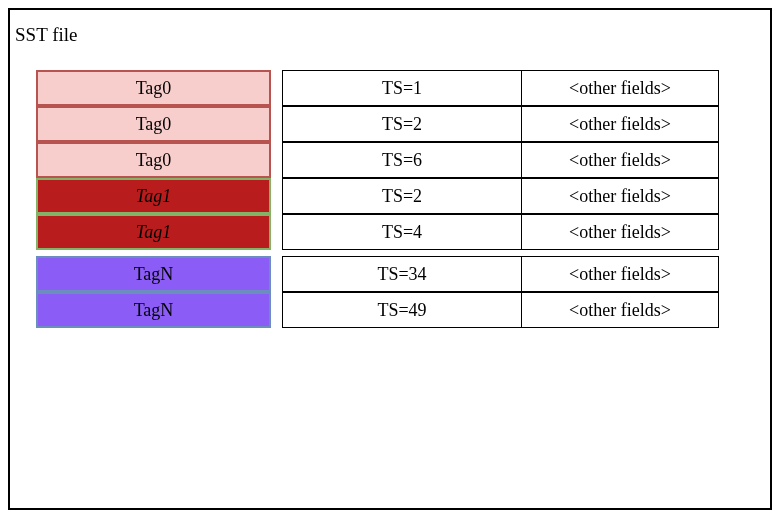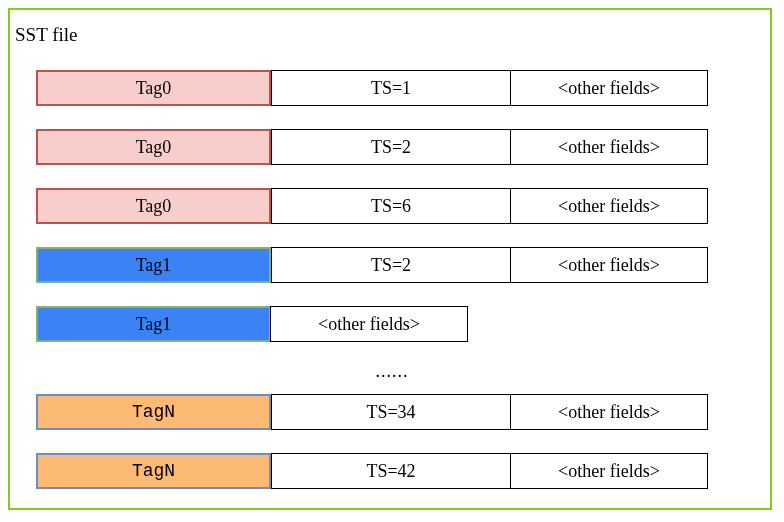--- a/index.html
+++ b/index.html
@@ -9,61 +9,60 @@
     width: 784px;
     height: 522px;
     font-family: "Liberation Serif", "DejaVu Serif", serif;
   }
   .frame {
     position: absolute;
     left: 8px;
     top: 8px;
     width: 764px;
     height: 502px;
-    border: 2px solid #84cc16;
+    border: 2px solid #000000;
     box-sizing: border-box;
     background: #ffffff;
   }
   .title {
     position: absolute;
     left: 5px;
     top: 14px;
     font-size: 19px;
     color: #000000;
   }
   .rows {
     position: absolute;
     left: 26px;
     top: 60px;
     right: 18px;
     display: flex;
     flex-direction: column;
-    gap: 23px;
   }
   .row {
     display: flex;
     flex-direction: row;
     height: 36px;
   }
   .cell {
     box-sizing: border-box;
     display: flex;
     align-items: center;
     justify-content: center;
     font-size: 18px;
     color: #000000;
     background: #ffffff;
   }
   .tag-cell   { width: 235px; border: 2px solid #000; }
-  .ts-cell    { width: 240px; border: 1px solid #000; margin-left: 0; }
+  .ts-cell    { width: 240px; border: 1px solid #000; margin-left: 11px; }
   .other-cell { width: 198px; border: 1px solid #000; margin-left: -1px; }
 
   .tag-red   { background: #f8cecc; border-color: #b85450; }
-  .tag-green { background: #3b82f6; border-color: #82b366; }
-  .tag-blue  { background: #fdba74; border-color: #6c8ebf; font-family: Liberation Mono, monospace; }
+  .tag-green { background: #b91c1c; border-color: #82b366; font-style: italic; }
+  .tag-blue  { background: #8b5cf6; border-color: #6c8ebf; }
 
   .ellipsis-row {
     height: 14px;
     margin: -4px 0 -4px 0;
     width: 240px;
     margin-left: 236px;
     text-align: center;
     font-size: 18px;
     letter-spacing: 1px;
     color: #000000;
@@ -96,31 +95,32 @@
     </div>
 
     <div class="row">
       <div class="cell tag-cell tag-green">Tag1</div>
       <div class="cell ts-cell">TS=2</div>
       <div class="cell other-cell">&lt;other fields&gt;</div>
     </div>
 
     <div class="row">
       <div class="cell tag-cell tag-green">Tag1</div>
+      <div class="cell ts-cell">TS=4</div>
       <div class="cell other-cell">&lt;other fields&gt;</div>
     </div>
 
     <div class="ellipsis-row">......</div>
 
     <div class="row">
       <div class="cell tag-cell tag-blue">TagN</div>
       <div class="cell ts-cell">TS=34</div>
       <div class="cell other-cell">&lt;other fields&gt;</div>
     </div>
 
     <div class="row">
       <div class="cell tag-cell tag-blue">TagN</div>
-      <div class="cell ts-cell">TS=42</div>
+      <div class="cell ts-cell">TS=49</div>
       <div class="cell other-cell">&lt;other fields&gt;</div>
     </div>
 
   </div>
 </div>
 
 </body></html>

